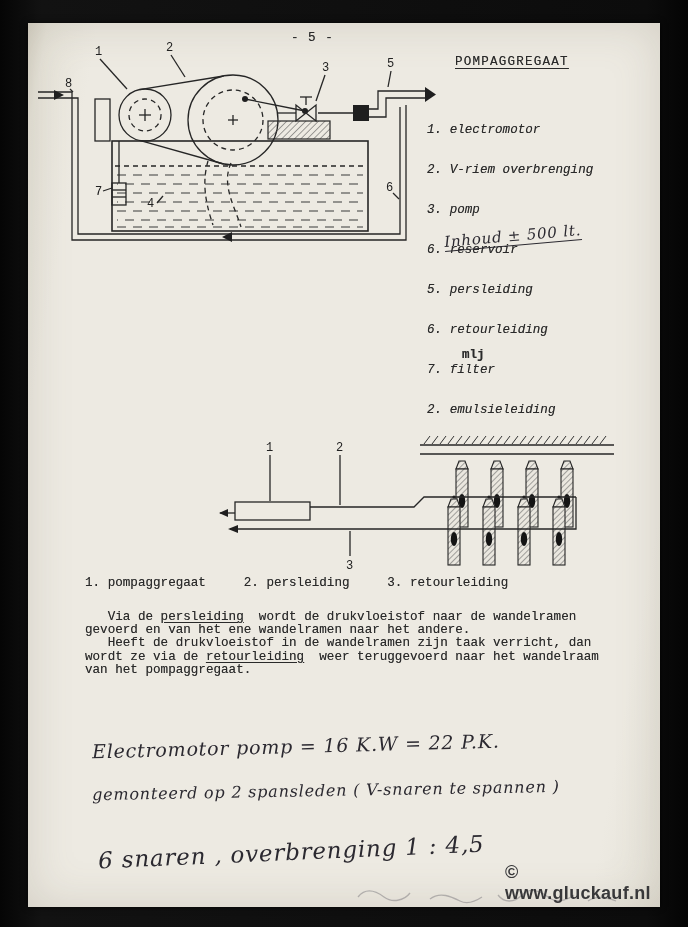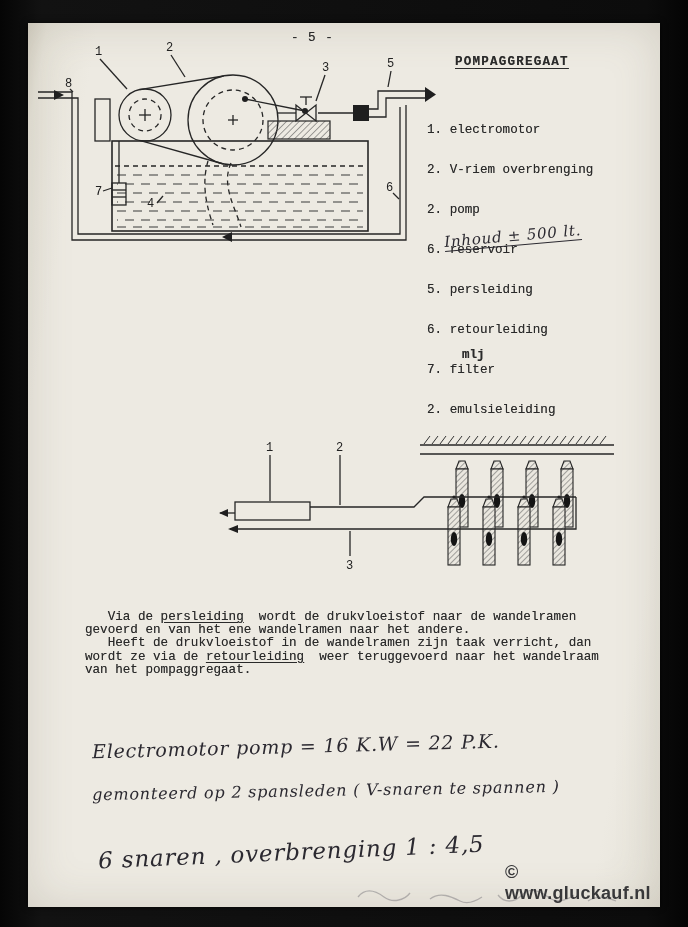--- a/index.html
+++ b/index.html
@@ -10,24 +10,24 @@
   #page { position:absolute; left:28px; top:23px; width:632px; height:884px;
           background:linear-gradient(100deg,#d9d5c9 0,#e7e4da 2.5%,#edeae2 9%,#edeae2 91%,#e5e2d8 100%);
           box-shadow:inset 0 0 46px rgba(115,105,85,.20), 0 0 6px rgba(0,0,0,.8); }
   .abs { position:absolute; }
   .typed { font-family:"Liberation Mono","DejaVu Sans Mono",monospace; font-size:12.6px;
            line-height:13.2px; color:#2a2a2a; white-space:pre-wrap;
            text-shadow:0 0 .4px rgba(40,40,40,.55); }
   .bold { font-weight:bold; }
   .u { text-decoration:underline; text-underline-offset:2px; }
   #page-number { left:263px; top:9px; letter-spacing:1px; }
-  #pump-title { left:427px; top:33px; font-weight:bold; letter-spacing:1.2px;
+  #pump-title { left:427px; top:33px; font-weight:normal; letter-spacing:1.2px;
                 text-decoration:underline; text-underline-offset:3px; }
   #parts-legend { left:399px; top:75px; }
-  #parts-legend .legend-item { height:13.6px; }
+  #parts-legend .legend-item { height:13.6px;font-style:italic; }
   #capacity-note { left:416px; top:204px; transform:rotate(-5deg); }
   .hand { font-family:"DejaVu Serif",serif; font-style:italic; color:#2b2930; letter-spacing:.8px; }
   #capacity-note { font-size:15px; text-decoration:underline; text-underline-offset:4px; }
   #intro-paragraph { left:57px; top:238px; width:530px; }
   #typist-initials { left:390px; top:326px;padding-left:44px; }
   #circuit-caption { left:57px; top:554px; }
   #circuit-paragraph { left:57px; top:588px; width:530px; }
   #hand-note-1 { left:64px; top:712px; font-size:19px; transform:rotate(-1.5deg); }
   #hand-note-2 { left:64px; top:758px; font-size:16px; transform:rotate(-1deg); }
   #hand-note-3 { left:70px; top:816px; font-size:23px; transform:rotate(-2.5deg); }
@@ -144,21 +144,21 @@
         <text x="351" y="156">6</text>
         <line class="ln" x1="358" y1="158" x2="364" y2="164" stroke-width="1"></line>
       </g>
     </svg>
 
     <div class="abs typed" id="pump-title">POMPAGGREGAAT</div>
 
     <div class="abs typed" id="parts-legend">
       <div class="legend-item">1. electromotor</div>
       <div class="legend-item">2. V-riem overbrenging</div>
-      <div class="legend-item">2. pomp</div>
+      <div class="legend-item">3. pomp</div>
       <div class="legend-item">6. reservoir</div>
       <div class="legend-item">5. persleiding</div>
       <div class="legend-item">6. retourleiding</div>
       <div class="legend-item">7. filter</div>
       <div class="legend-item">2. emulsieleiding</div>
     </div>
 
     <div class="abs hand" id="capacity-note">Inhoud ± 500 lt.</div>
 
 
@@ -240,20 +240,21 @@
       <g>
         <text x="188" y="16">1</text>
         <line class="ln" x1="192" y1="20" x2="192" y2="66" stroke-width="1"></line>
         <text x="258" y="16">2</text>
         <line class="ln" x1="262" y1="20" x2="262" y2="70" stroke-width="1"></line>
         <text x="268" y="134">3</text>
         <line class="ln" x1="272" y1="121" x2="272" y2="96" stroke-width="1"></line>
       </g>
     </svg>
 
+    <div class="abs typed" id="circuit-caption">1. pompaggregaat     2. persleiding     3. retourleiding</div>
 
     <p class="abs typed" id="circuit-paragraph"><span>   Via de </span><span class="u">persleiding</span><span>  wordt de drukvloeistof naar de wandelramen
 gevoerd en van het ene wandelramen naar het andere.
    Heeft de drukvloeistof in de wandelramen zijn taak verricht, dan
 wordt ze via de </span><span class="u">retourleiding</span><span>  weer teruggevoerd naar het wandelraam
 van het pompaggregaat.</span></p>
 
     <div class="abs hand" id="hand-note-1">Electromotor pomp  = 16 K.W  = 22 P.K.</div>
     <div class="abs hand" id="hand-note-2">gemonteerd op 2 spansleden ( V-snaren te spannen )</div>
     <div class="abs hand" id="hand-note-3">6 snaren , overbrenging  1 : 4,5</div>

